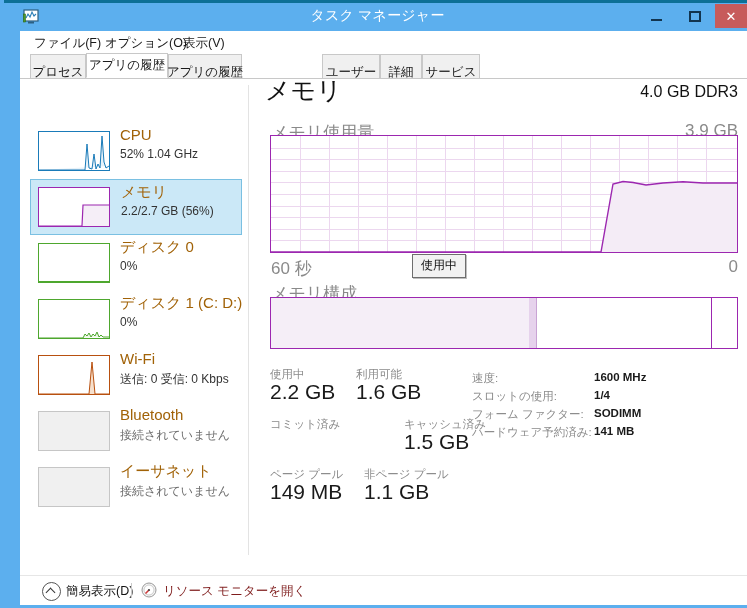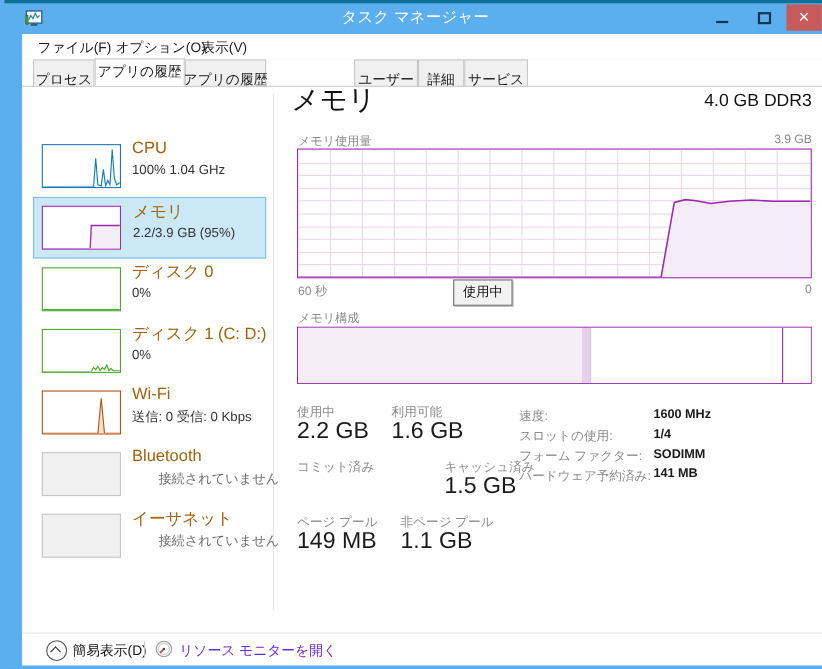--- a/index.html
+++ b/index.html
@@ -93,26 +93,26 @@
     position:absolute;left:8px;top:8px;width:72px;height:40px;
     box-sizing:border-box;background:#ffffff;overflow:hidden;
   }
   .mini.inactive{background:#f0f0f0;border:1px solid #c6c6c6;}
   .side-title{
     position:absolute;left:90px;top:3px;font-size:15px;color:#a16207;white-space:nowrap;
   }
   .side-sub{
     position:absolute;left:90px;top:24px;font-size:12px;color:#333;white-space:nowrap;
   }
-  .side-sub.grey{color:#6d6d6d;margin-left:24px;}
+  .side-sub.grey{color:#6d6d6d;}
   
   .main{position:absolute;left:240px;top:0;width:490px;height:496px;}
   .mem-title{position:absolute;left:5px;top:-5px;font-size:25px;color:#111;}
   .mem-right{position:absolute;right:12px;top:4px;font-size:16px;color:#111;}
-  .lbl-small{position:absolute;font-size:11px;color:#8a8a8a;}
+  .lbl-small{position:absolute;font-size:17px;color:#8a8a8a;}
   .chart-frame{
     position:absolute;left:10px;top:56px;width:468px;height:118px;
     box-sizing:border-box;border:1px solid #9c27b0;
     background:#ffffff;overflow:hidden;
   }
   .grid-v,.grid-h{position:absolute;background:#ecd7ef;}
   .grid-v{width:1px;top:0;bottom:0;}
   .grid-h{height:1px;left:0;right:0;}
   .tooltip{
     position:absolute;left:152px;top:175px;
@@ -140,21 +140,21 @@
     border:1px solid #555;border-radius:50%;
   }
   .chev:after{
     content:"";position:absolute;left:4px;top:6px;
     width:6px;height:6px;border-left:1.5px solid #333;border-top:1.5px solid #333;
     transform:rotate(45deg);
   }
   .status-link{position:absolute;top:7px;font-size:12.5px;color:#111;white-space:nowrap;}
   .status-sep{position:absolute;left:111px;top:7px;width:1px;height:15px;background:#c9c9c9;}
   .res-icon{position:absolute;left:121px;top:6px;width:16px;height:16px;}
-  .res-text{position:absolute;left:143px;top:7px;font-size:12.5px;color:#6d28d9;white-space:nowrap;}
+  .res-text{position:absolute;left:143px;top:7px;font-size:12.5px;color:#7f1d1d;white-space:nowrap;}
 </style>
 </head>
 <body>
 
 <div class="window">
 
   <div class="titlebar">
     <div class="title-outline"></div>
 
     <div class="app-icon">
@@ -205,32 +205,32 @@
 
       <div class="divider"></div>
 
       <div class="side-item" style="top:44px">
         <div class="mini" style="border:1px solid #1a7bb9;">
           <svg width="70" height="38" viewBox="0 0 70 38" preserveAspectRatio="none">
             <polyline points="0,38 46,38 48,12 50,36 53,37 55,22 57,37 59,32 61,36 63,4 65,30 67,36 70,34" fill="#e8f2f9" stroke="#1a7bb9" stroke-width="1"></polyline>
           </svg>
         </div>
         <div class="side-title">CPU</div>
-        <div class="side-sub">100% 1.04 GHz</div>
+        <div class="side-sub">52% 1.04 GHz</div>
       </div>
 
       <div class="side-item selected" style="top:100px">
         <div class="mini" style="border:1px solid #9c27b0;left:7px;top:7px;">
           <svg width="70" height="38" viewBox="0 0 70 38" preserveAspectRatio="none">
             <polygon points="44,38 44,17 70,17 70,38" fill="#f5eef7"></polygon>
             <polyline points="0,38 43,38 44,17 70,17" fill="none" stroke="#9c27b0" stroke-width="1.2"></polyline>
           </svg>
         </div>
         <div class="side-title">メモリ</div>
-        <div class="side-sub">2.2/3.9 GB (95%)</div>
+        <div class="side-sub">2.2/2.7 GB (56%)</div>
       </div>
 
       <div class="side-item" style="top:156px">
         <div class="mini" style="border:1px solid #4ea72e;">
           <svg width="70" height="38" viewBox="0 0 70 38" preserveAspectRatio="none">
             <line x1="0" y1="37.5" x2="70" y2="37.5" stroke="#4ea72e" stroke-width="1"></line>
           </svg>
         </div>
         <div class="side-title">ディスク 0</div>
         <div class="side-sub">0%</div>

